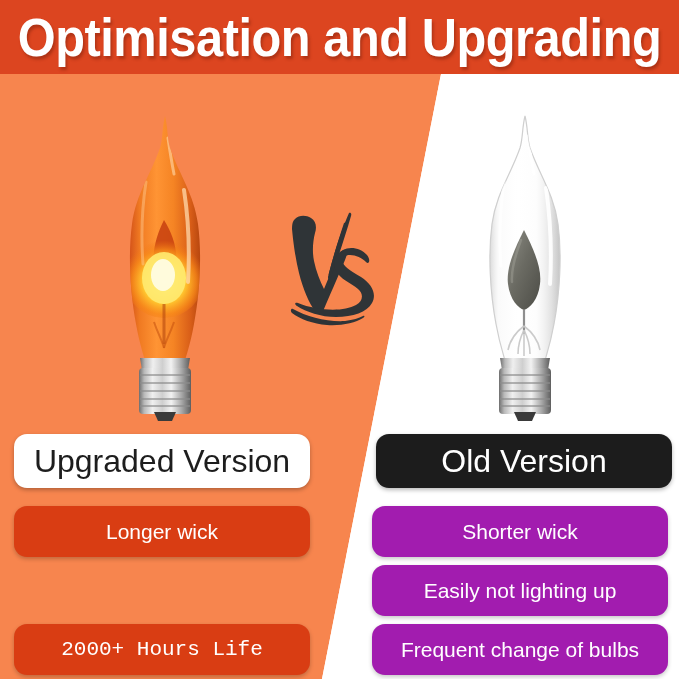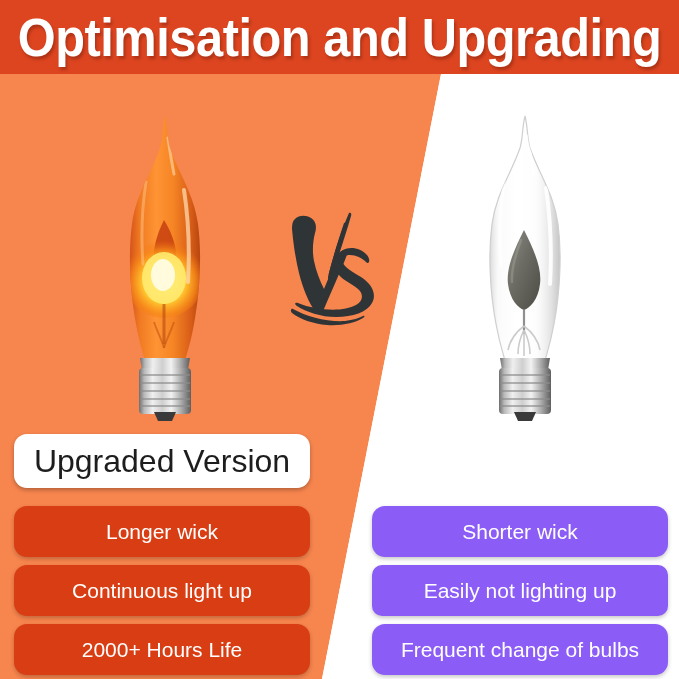--- a/index.html
+++ b/index.html
@@ -86,33 +86,33 @@
   .left-title{
     left:14px;width:296px;top:434px;
     background:#ffffff;color:#1d1d1d;
   }
   .left-feature{
     left:14px;width:296px;
     background:#d93d13;color:#ffffff;
   }
   .lf1{top:506px;}
   .lf2{top:565px;}
-  .lf3{top:624px;}
+  .lf3{top:624px;font-family:Liberation Mono, monospace;}
 
   
   .right-title{
     left:376px;width:296px;top:434px;
     background:#1c1c1c;color:#ffffff;
   }
   .right-feature{
     width:296px;
-    background:#8b5cf6;color:#ffffff;
+    background:#a21caf;color:#ffffff;
   }
   .rf1{left:372px;top:506px;}
-  .rf2{left:372px;top:565px;border-radius:10px;}
+  .rf2{left:372px;top:565px;}
   .rf3{left:372px;top:624px;text-align:right;}
 </style>
 </head>
 <body>
 
 <div id="stage">
 
   <div class="header-bar">
     <div class="header-title">Optimisation and Upgrading</div>
   </div>
@@ -294,21 +294,21 @@
         <path d="M10 104 C24 112 44 117 62 116 C70 115 76 113 80 111
                  C82 110 82 112 80 113 C72 118 58 121 44 120
                  C30 119 17 114 9 108 C7 106 8 103 10 104 Z"></path>
       </g>
     </svg>
   </div>
 
   <div class="pill pill-title left-title">Upgraded Version</div>
 
   <div class="pill pill-feature left-feature lf1">Longer wick</div>
-  <div class="pill pill-feature left-feature lf2">Continuous light up</div>
   <div class="pill pill-feature left-feature lf3">2000+ Hours Life</div>
 
+  <div class="pill pill-title right-title">Old Version</div>
 
   <div class="pill pill-feature right-feature rf1">Shorter wick</div>
   <div class="pill pill-feature right-feature rf2">Easily not lighting up</div>
   <div class="pill pill-feature right-feature rf3">Frequent change of bulbs</div>
 
 </div>
 
 </body></html>

